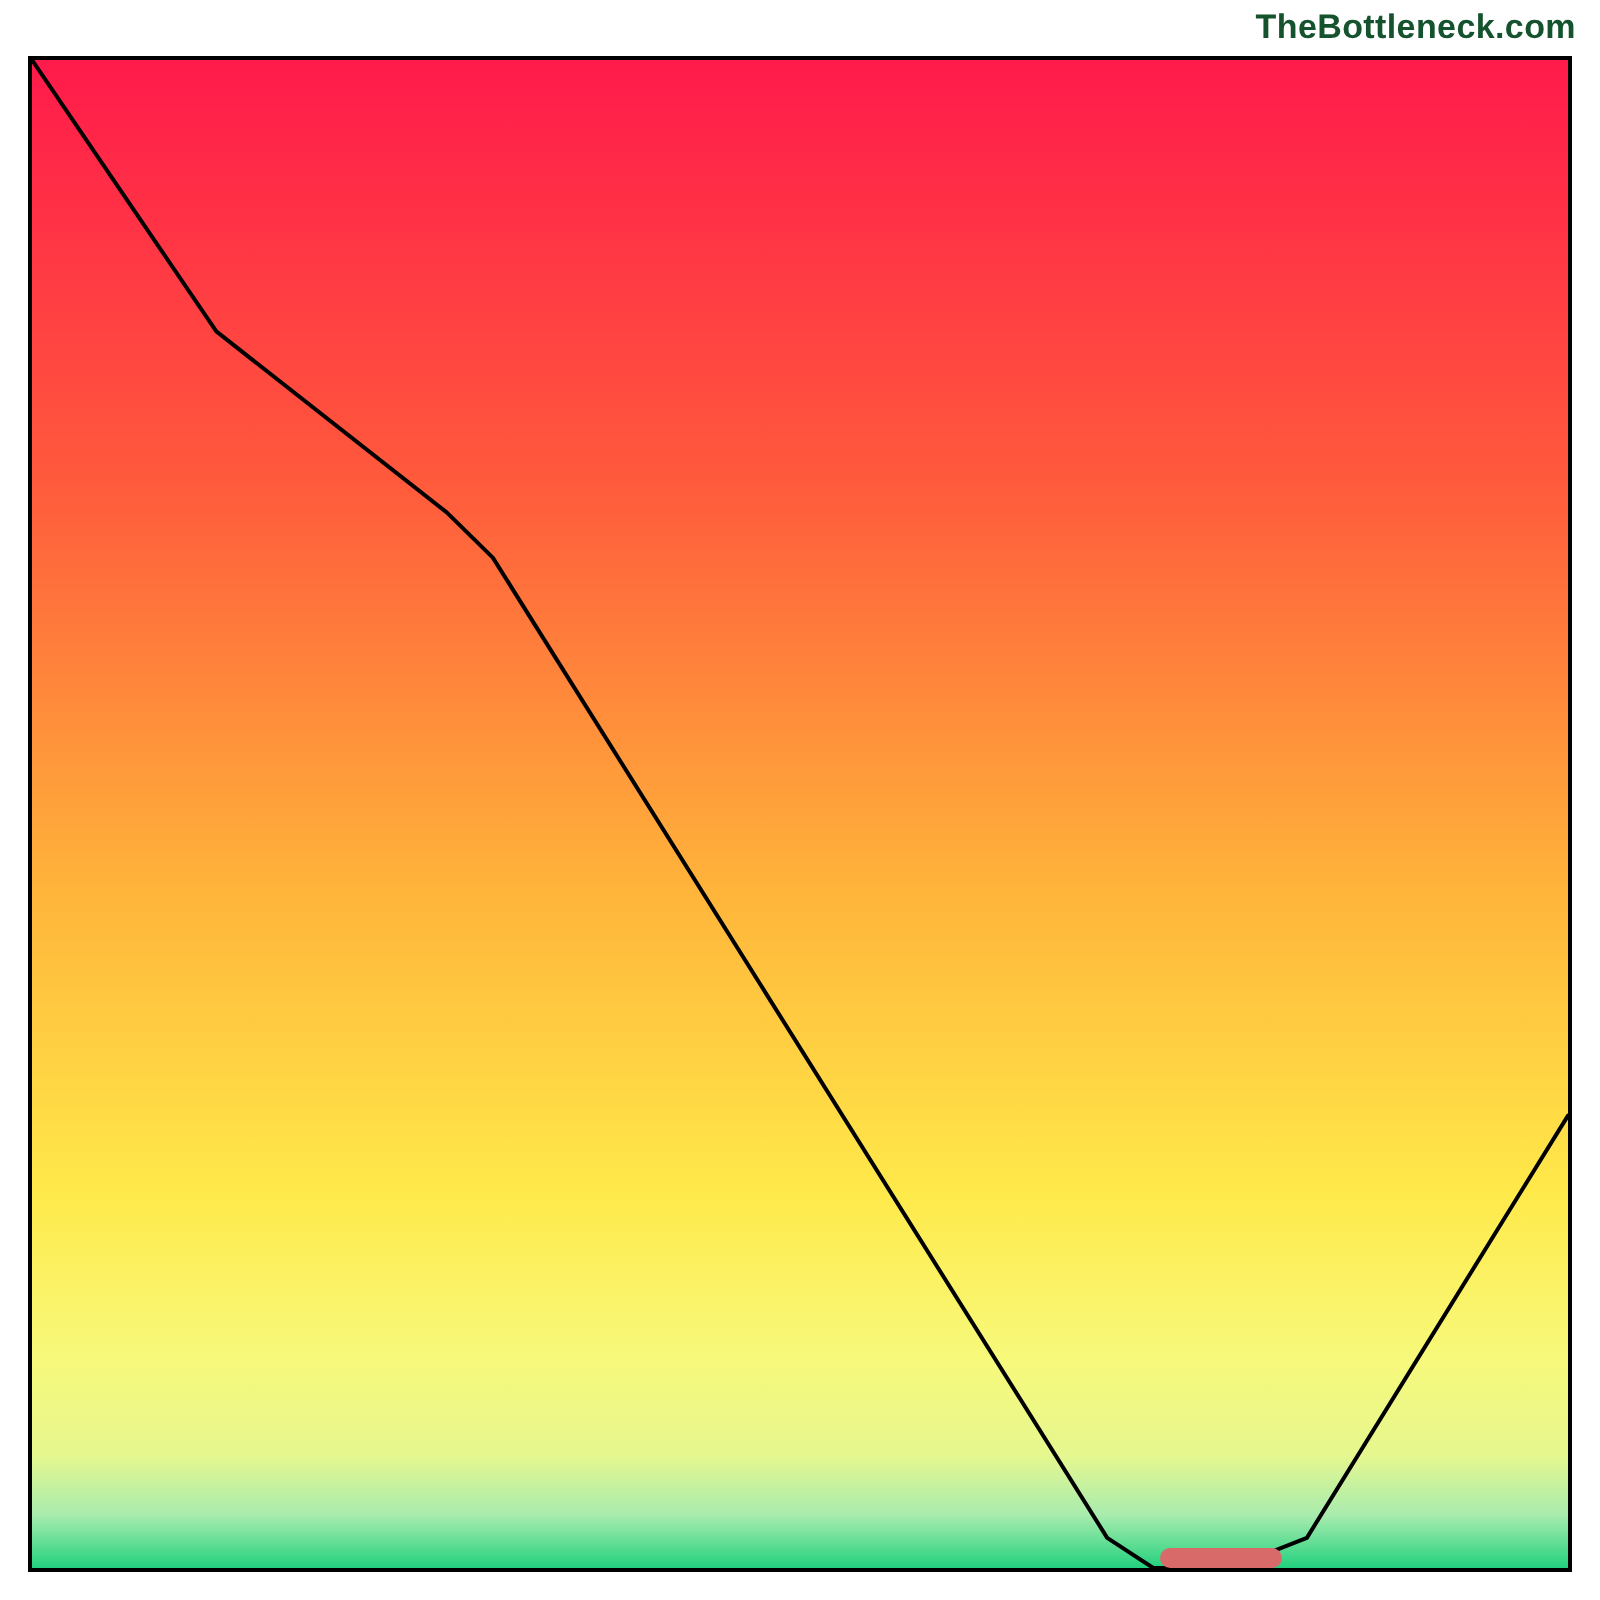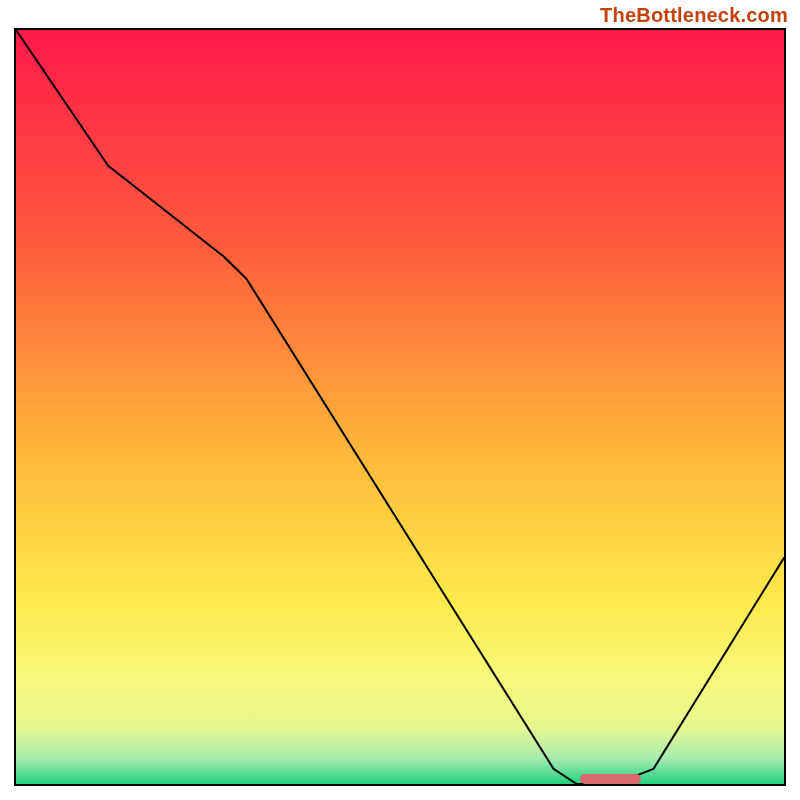--- a/index.html
+++ b/index.html
@@ -13,23 +13,23 @@
   }
   .frame {
     position: relative;
     width: 800px;
     height: 800px;
   }
   .watermark {
     position: absolute;
     top: 4px;
     right: 12px;
-    font-size: 20px;
+    font-size: 17px;
     font-weight: 600;
-    color: #c2410c;
+    color: #14532d;
     letter-spacing: 0.2px;
     z-index: 6;
   }
   .plot {
     position: absolute;
     left: 14px;
     top: 28px;
     width: 772px;
     height: 758px;
     box-sizing: border-box;

